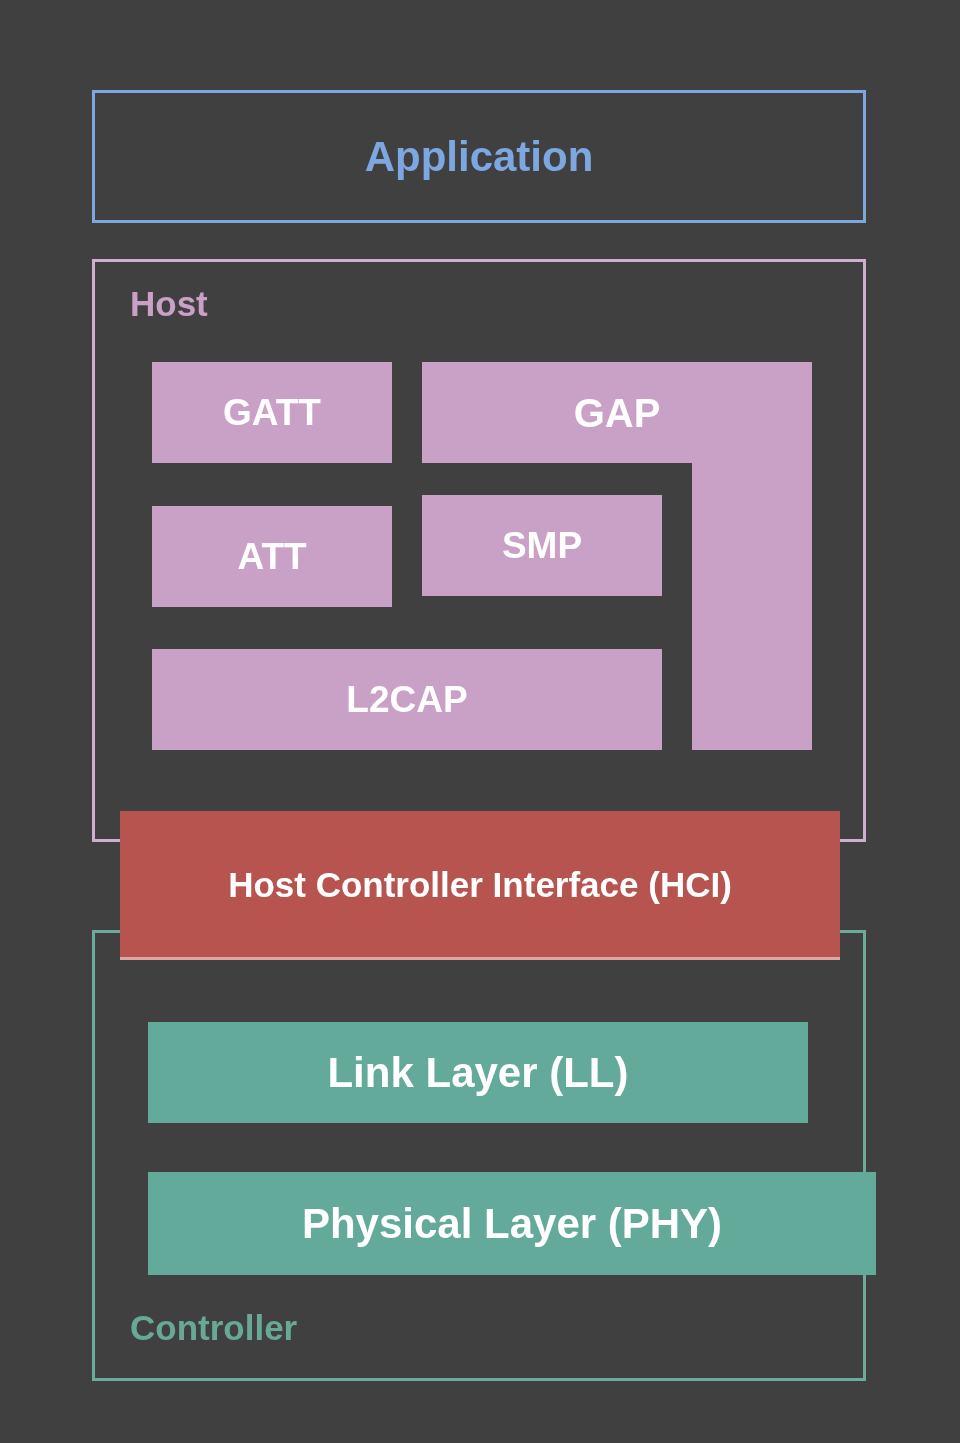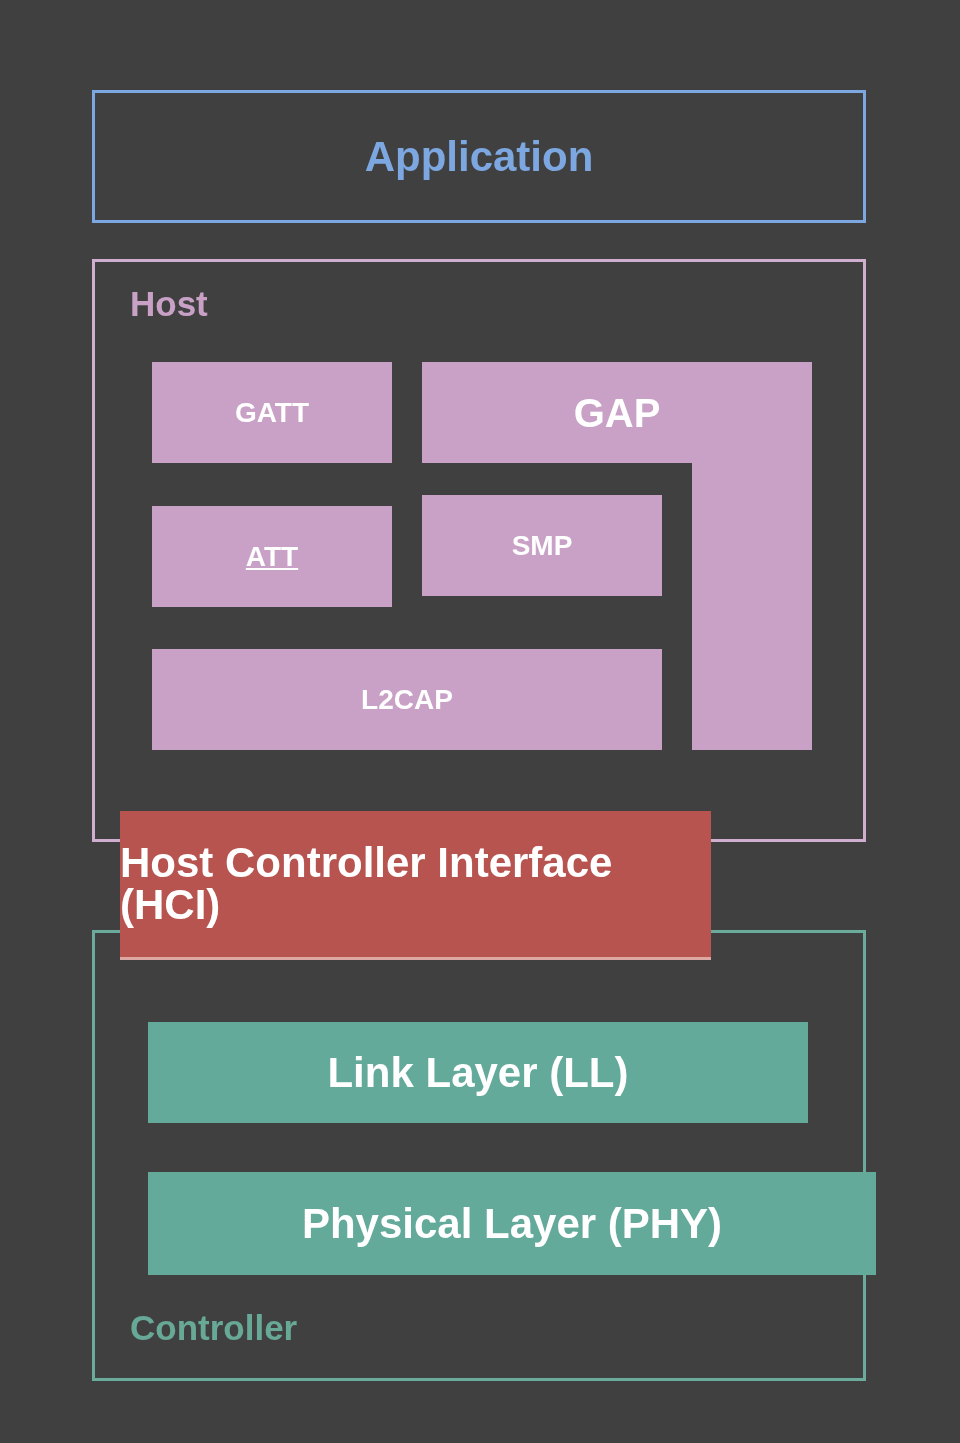--- a/index.html
+++ b/index.html
@@ -27,40 +27,40 @@
   .host-box {
     left: 92px; top: 259px; width: 774px; height: 583px;
     border: 3px solid #d0aed0;
   }
   .section-label { position: absolute; font-size: 35px; line-height: 1; }
   .host-label { left: 35px; top: 24px; color: #c9a1c6; }
 
   .block {
     position: absolute;
     display: flex; align-items: center; justify-content: center;
-    color: #ffffff; font-size: 28px; line-height: 1;
+    color: #ffffff; font-size: 37px; line-height: 1;
   }
   .mauve { background: #c9a1c6; }
   .blk-gatt  { left: 57px;  top: 100px; width: 240px; height: 101px; }
   .gap-shape { position: absolute; left: 327px; top: 100px; width: 390px; height: 388px; }
   .gap-top   { position: absolute; left: 0; top: 0; width: 390px; height: 101px;
                display: flex; align-items: center; justify-content: center;
                color: #ffffff; font-size: 40px; line-height: 1; }
   .gap-arm   { position: absolute; left: 270px; top: 0; width: 120px; height: 388px; }
-  .blk-att   { left: 57px;  top: 244px; width: 240px; height: 101px; text-decoration: underline; }
+  .blk-att   { left: 57px;  top: 244px; width: 240px; height: 101px; }
   .blk-smp   { left: 327px; top: 233px; width: 240px; height: 101px; }
   .blk-l2cap { left: 57px;  top: 387px; width: 510px; height: 101px; }
 
   .hci {
     position: absolute; box-sizing: border-box;
-    left: 120px; top: 811px; width: 591px; height: 149px;
+    left: 120px; top: 811px; width: 720px; height: 149px;
     background: #b85450;
     border-bottom: 3px solid #dda7a4;
     display: flex; align-items: center; justify-content: center;
-    color: #ffffff; font-size: 42px; line-height: 1;
+    color: #ffffff; font-size: 35px; line-height: 1;
     z-index: 3;
   }
 
   .controller-box {
     left: 92px; top: 930px; width: 774px; height: 451px;
     border: 3px solid #6aab9b;
   }
   .teal { background: #64aa9a; }
   .blk-ll  { left: 53px; top: 89px;  width: 660px; height: 101px; font-size: 42px; }
   .blk-phy { left: 53px; top: 239px; width: 728px; height: 103px; font-size: 42px; }

